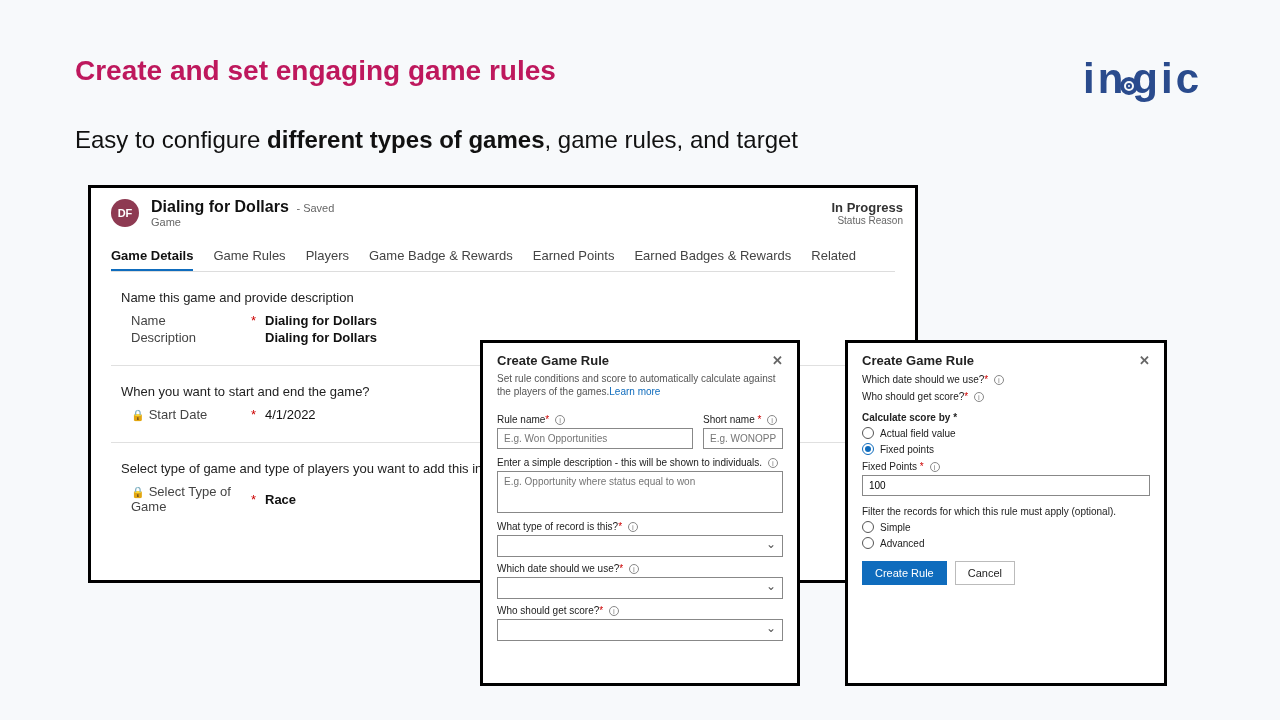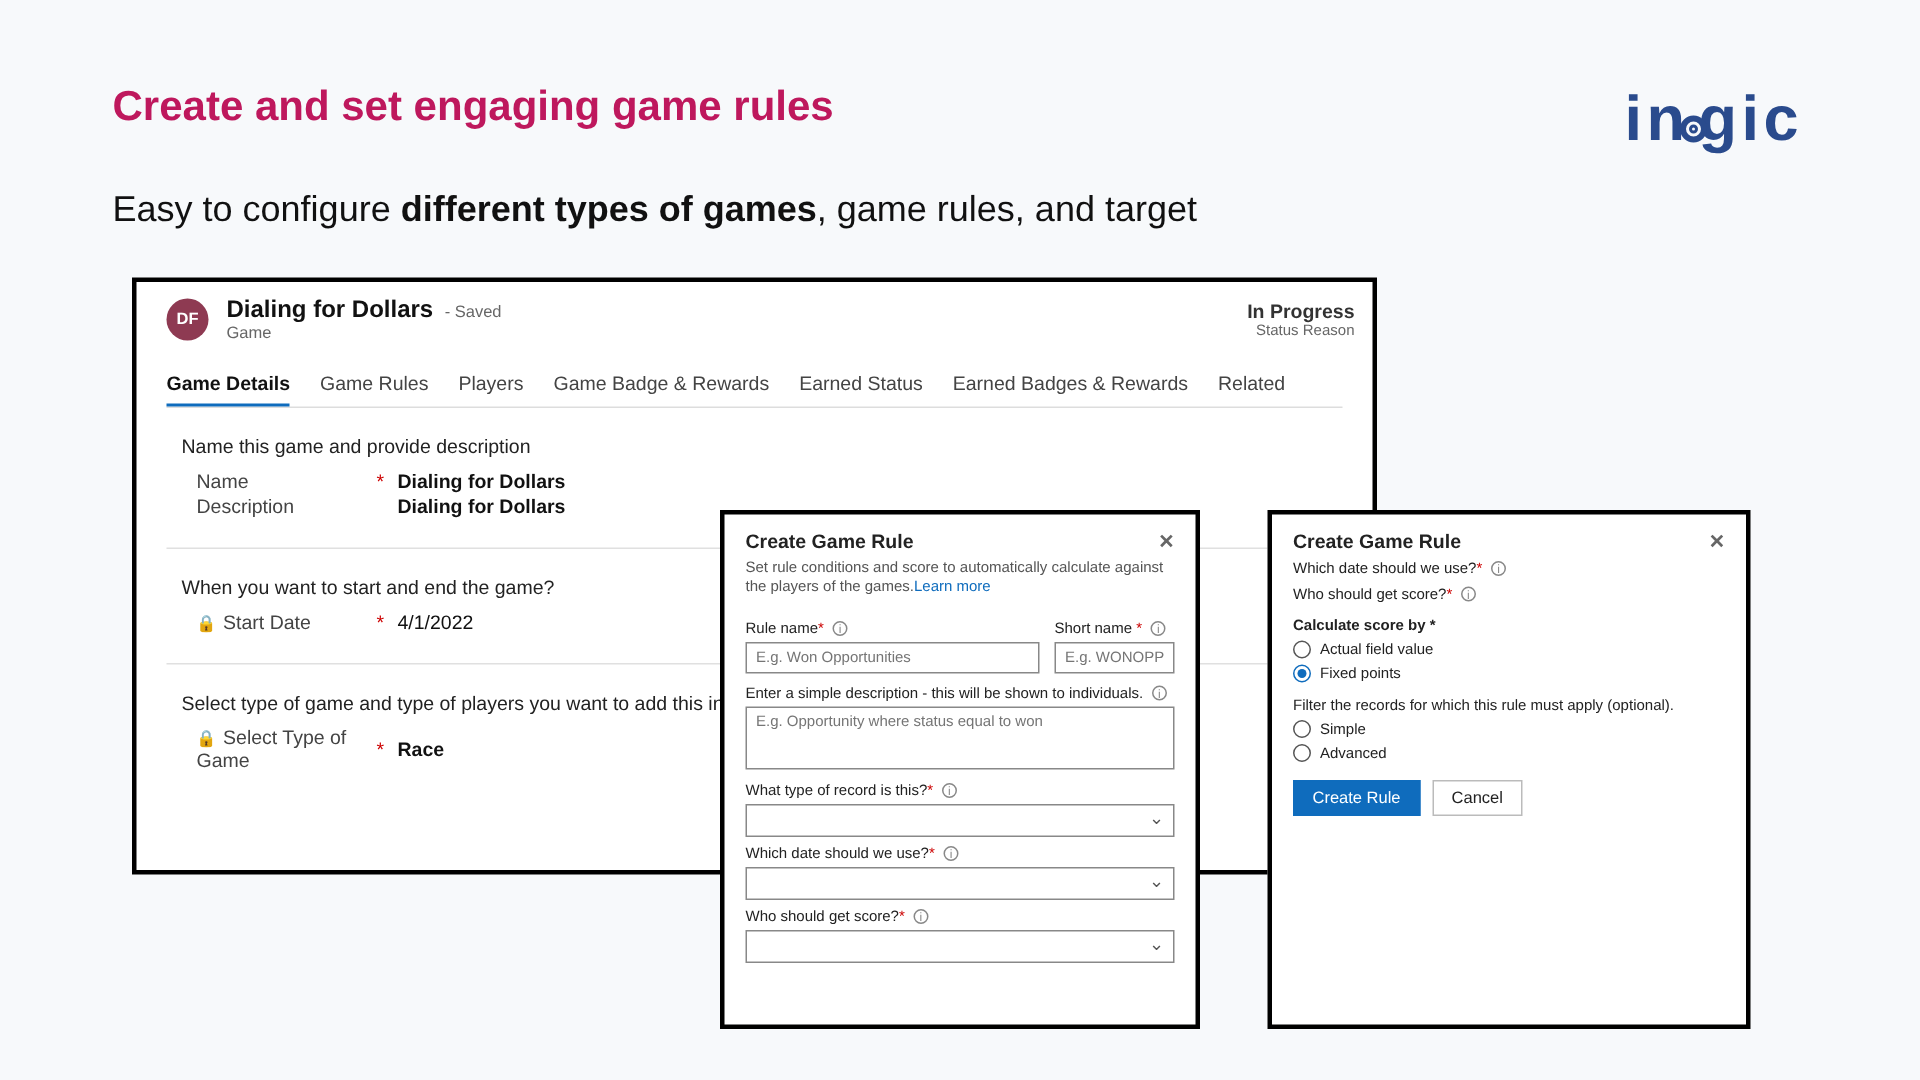--- a/index.html
+++ b/index.html
@@ -180,21 +180,21 @@
       <div class="hdr-status-val">In Progress</div>
       <div class="hdr-status-lab">Status Reason</div>
     </div>
   </div>
 
   <div class="tabs">
     <div class="tab active">Game Details</div>
     <div class="tab">Game Rules</div>
     <div class="tab">Players</div>
     <div class="tab">Game Badge &amp; Rewards</div>
-    <div class="tab">Earned Status</div>
+    <div class="tab">Earned Points</div>
     <div class="tab">Earned Badges &amp; Rewards</div>
     <div class="tab">Related</div>
   </div>
 
   <div class="section-head">Name this game and provide description</div>
   <div class="field-row">
     <span class="flabel">Name</span>
     <span class="req">*</span>
     <span class="fval">Dialing for Dollars</span>
   </div>
@@ -276,20 +276,24 @@
   <div class="subhead"><span>Calculate score by </span><span class="req">*</span></div>
   <div class="radio-row">
     <span class="radio"></span>
       <span>Actual field value</span>
   </div>
   <div class="radio-row">
     <span class="radio checked"></span>
       <span>Fixed points</span>
   </div>
 
+  <div class="grp">
+    <span class="lbl"><span>Fixed Points </span><span class="req">*</span> <span class="info">i</span></span>
+    <input type="text" value="100" style="">
+  </div>
 
   <div class="subhead" style="font-weight:400;">Filter the records for which this rule must apply (optional).</div>
   <div class="radio-row">
     <span class="radio"></span>
       <span>Simple</span>
   </div>
   <div class="radio-row">
     <span class="radio"></span>
       <span>Advanced</span>
   </div>

